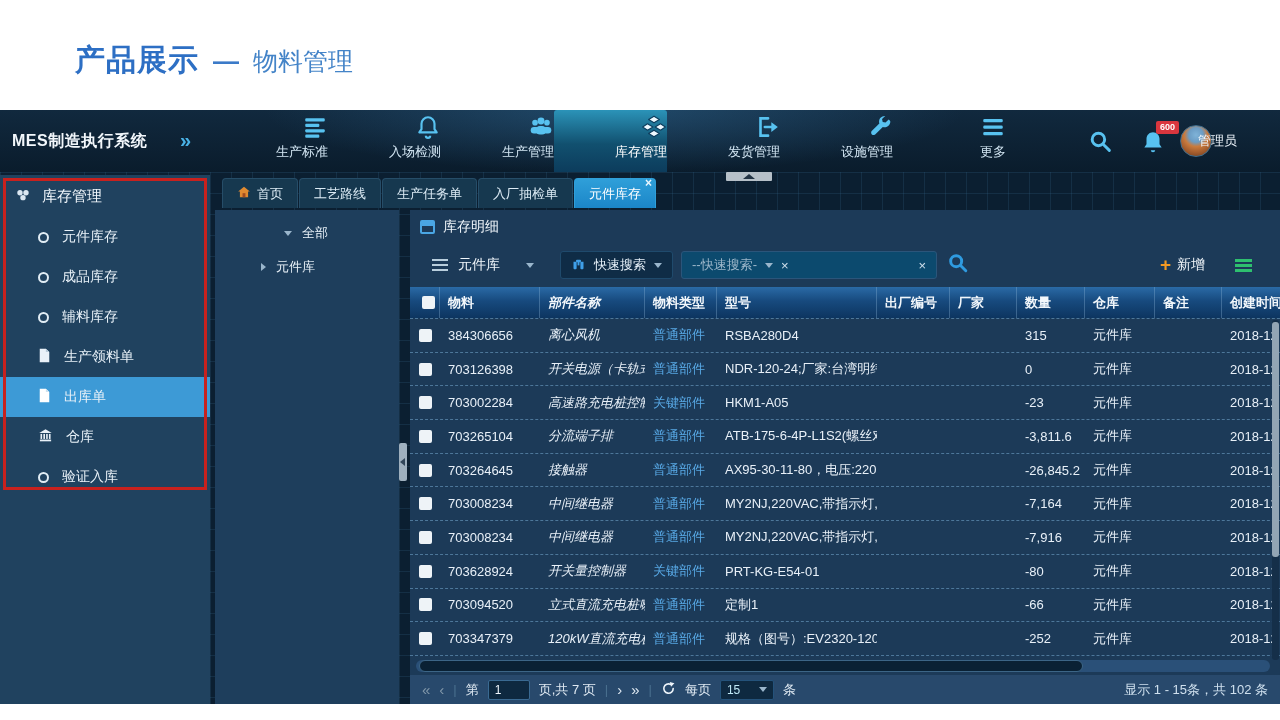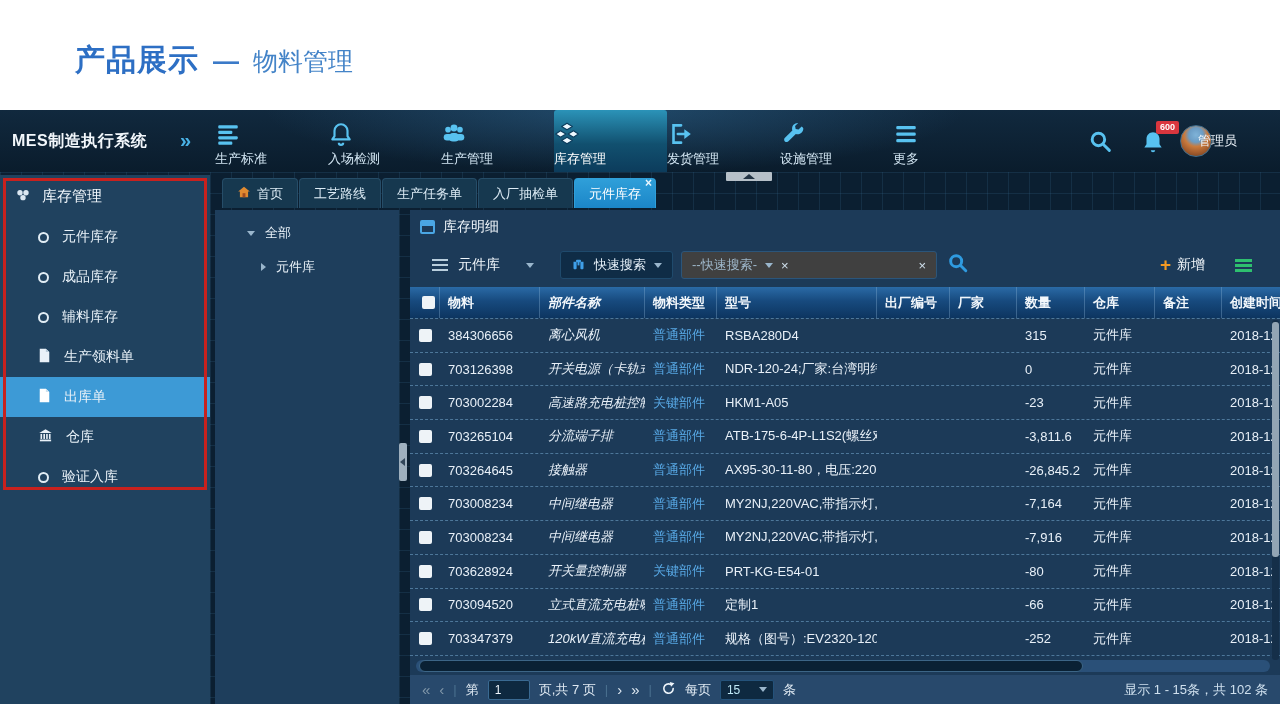--- a/index.html
+++ b/index.html
@@ -15,22 +15,22 @@
 
   
   .navbar { position:absolute; left:0; top:110px; width:1280px; height:62px;
     background: radial-gradient(ellipse 500px 90px at 48% 0%, rgba(70,150,210,.30), transparent 70%),
                 linear-gradient(180deg,#11293e 0%, #0a1c2c 100%); }
   .brand { position:absolute; left:12px; top:0; height:62px; line-height:62px;
     color:#f2f7fb; font-size:16px; font-weight:bold; letter-spacing:.5px; }
   .brand-chevrons { position:absolute; left:180px; top:0; height:62px; line-height:60px;
     color:#49b2e6; font-size:20px; font-weight:bold; }
   .nav-items { position:absolute; left:215px; top:0; height:62px; display:flex; }
-  .nav-item { width:113px; height:62px; display:flex; flex-direction:column; align-items:flex-start;
-    justify-content:flex-start; padding-top:11px; cursor:pointer; color:#58c2f0; }
+  .nav-item { width:113px; height:62px; display:flex; flex-direction:column; align-items:flex-end;
+    justify-content:flex-start; padding-top:4px; cursor:pointer; color:#58c2f0; }
   .nav-item .nav-label { margin-top:3px; font-size:13px; color:#d3e6f3; }
   .nav-item.active { background:linear-gradient(180deg,#2b93b8 0%, #11506f 55%, #0c3c5c 100%);
     border-radius:3px 3px 0 0; color:#eef9ff; }
   .nav-item.active .nav-label { color:#ffffff; }
   .nav-item svg { display:block; }
   .nav-right-icon { position:absolute; top:19px; color:#58c2f0; cursor:pointer; }
   .noti-badge { position:absolute; left:1156px; top:121px; background:#d9363e; color:#fff;
     font-size:9px; font-weight:bold; padding:1px 4px; border-radius:2px; line-height:11px; }
   .avatar { position:absolute; left:1180px; top:15px; width:32px; height:32px; border-radius:50%;
     background: radial-gradient(circle at 50% 30%, #7fb3d8 0%, #6b9cc4 28%, #c97b3e 45%, #a05a2c 70%, #5e3318 100%);
@@ -65,21 +65,21 @@
   .tab { height:30px; padding:0 14px; display:flex; align-items:center; gap:6px;
     background:#16384f; border-radius:4px 4px 0 0; color:#dcebf5; font-size:13px;
     cursor:pointer; position:relative; border:1px solid rgba(90,140,180,.25); border-bottom:none; }
   .tab.active { background:linear-gradient(180deg,#2f9fd9,#1b86c8); color:#fff; border-color:#2f9fd9; }
   .tab-close { position:absolute; top:-3px; right:3px; color:#eaf6ff; font-size:12px; font-weight:bold; cursor:pointer; }
 
   
   .tree-panel { position:absolute; left:215px; top:38px; width:184px; bottom:0; background:#1e3e5c; }
   .tree-row { display:flex; align-items:center; gap:10px; color:#e8f1f8; font-size:13px;
     height:30px; cursor:pointer; }
-  .tree-root { padding-left:32px; margin-top:8px; }
+  .tree-root { padding-left:32px; margin-top:8px;margin-left:37px; }
   .tree-child { padding-left:46px; margin-top:4px; }
   .caret-down { width:0; height:0; border-left:4px solid transparent; border-right:4px solid transparent;
     border-top:5px solid #9ab6cc; }
   .caret-right { width:0; height:0; border-top:4px solid transparent; border-bottom:4px solid transparent;
     border-left:5px solid #9ab6cc; }
 
   
   .splitter { position:absolute; left:399px; top:38px; bottom:0; width:8px; }
   .splitter-handle { position:absolute; left:0; top:233px; width:8px; height:38px;
     background:#9fb0be; border-radius:2px; cursor:col-resize; }
@@ -94,21 +94,21 @@
   .grid-ico:after { content:""; position:absolute; left:0; top:0; right:0; height:4px; background:#4aa6e4; }
 
   .filterbar { position:absolute; left:0; top:38px; right:0; height:34px; display:flex; align-items:center; }
   .burger { width:16px; height:12px; border-top:2px solid #b9cedd; border-bottom:2px solid #b9cedd;
     position:relative; margin-left:22px; }
   .burger:after { content:""; position:absolute; left:0; top:3px; width:100%; height:2px; background:#b9cedd; }
   .wh-select { display:flex; align-items:center; gap:26px; color:#f0f6fb; font-size:14px;
     margin-left:10px; cursor:pointer; }
   .qs-btn { margin-left:26px; height:28px; background:#0f2c46; border:1px solid #1f4a6c; border-radius:3px;
     display:flex; align-items:center; gap:8px; padding:0 10px; color:#e8f2fa; font-size:13px; cursor:pointer; }
-  .qs-input { margin-left:8px; width:256px; height:28px; background:#404040; border:1px solid #2b557a;
+  .qs-input { margin-left:8px; width:256px; height:28px; background:#0c4a6e; border:1px solid #2b557a;
     border-radius:3px; display:flex; align-items:center; gap:8px; padding:0 10px;
     color:#9fb8cb; font-size:13px; cursor:text; }
   .qs-input .x { color:#d0e0ec; font-size:13px; cursor:pointer; }
   .qs-input .x-right { margin-left:auto; }
   .search-ico-btn { margin-left:10px; cursor:pointer; }
   .add-btn { position:absolute; right:75px; display:flex; align-items:center; gap:6px;
     color:#f2f7fb; font-size:14px; cursor:pointer; }
   .add-plus { color:#f59a23; font-size:19px; font-weight:bold; line-height:16px; }
   .list-ico { position:absolute; right:28px; width:17px; height:13px; cursor:pointer;
     border-top:3px solid #2ec06f; border-bottom:3px solid #2ec06f; }

